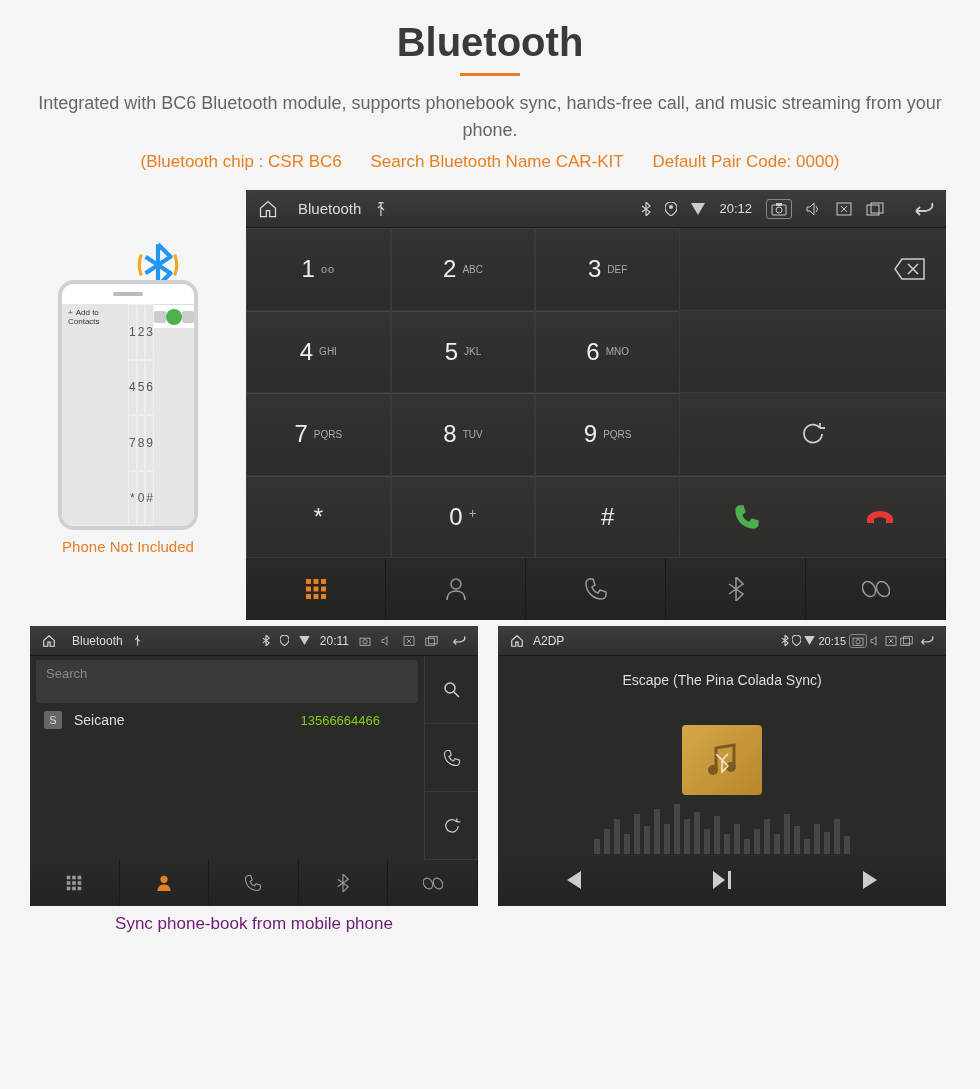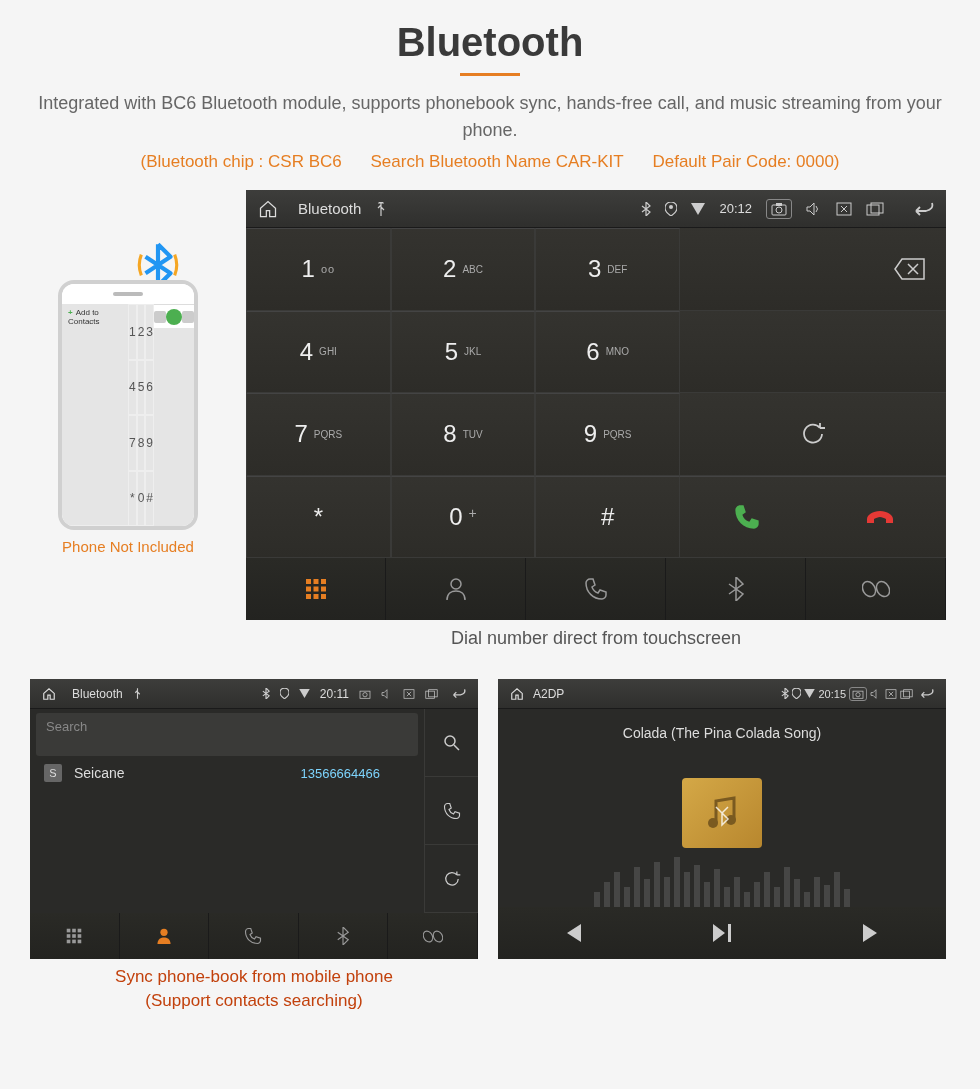--- a/index.html
+++ b/index.html
@@ -192,21 +192,21 @@
 .small-screen {
   width: 448px;
   height: 280px;
   background: #2a2a28;
   display: flex;
   flex-direction: column;
 }
 .small-caption {
   text-align: center;
   font-size: 17px;
-  color: #c2410c;
+  color: #701a75;
   line-height: 1.4;
   margin-top: 6px;
 }
 .pb-body { flex:1; display:flex;}
 .pb-left { flex:1; display:flex; flex-direction:column;}
 .pb-search {
   height: 43px;
   background: #3a3a38;
   margin: 4px 6px 0;
   border-radius: 3px;
@@ -225,21 +225,21 @@
 .pb-badge {
   width: 18px; height: 18px;
   background: #666;
   color: #ddd;
   font-size: 11px;
   display: flex;
   align-items: center;
   justify-content: center;
   border-radius: 2px;
 }
-.pb-num { margin-left: auto; margin-right: 30px; color:#7dd3fc; font-size:13px;}
+.pb-num { margin-left: auto; margin-right: 30px; color:#84cc16; font-size:13px;}
 .pb-side {
   width: 54px;
   display: grid;
   grid-template-rows: repeat(3, 1fr);
 }
 .pb-side > div { display:flex; align-items:center; justify-content:center; border-left:1px solid #3a3a38; border-bottom:1px solid #3a3a38;}
 .music-body { flex:1; display:flex; flex-direction:column; align-items:center; justify-content:center; position:relative;}
 .music-title { color:#ddd; font-size:14px; position:absolute; top:16px;}
 .music-art {
   width: 80px; height:70px;
@@ -481,21 +481,20 @@
             </svg>
         </div>
         <div class="nav-item">
           <svg width="28" height="18" viewBox="0 0 28 18">
               <ellipse cx="7" cy="9" rx="6" ry="8" fill="none" stroke="#999" stroke-width="1.5" transform="rotate(-30 7 9)"></ellipse>
               <ellipse cx="21" cy="9" rx="6" ry="8" fill="none" stroke="#999" stroke-width="1.5" transform="rotate(-30 21 9)"></ellipse>
             </svg>
         </div>
       </div>
     </div>
-    <div class="screen-caption">Dial number direct from touchscreen</div>
   </div>
 </div>
 
 <div class="row2">
   <div>
     <div class="small-screen">
       <div class="status-bar" style="height:30px; font-size:11px; gap:10px">
         <span class="sb-icon">
             <svg width="14" height="14" viewBox="0 0 24 24">
               <path d="M3 11 L12 3 L21 11 L21 21 L14 21 L14 14 L10 14 L10 21 L3 21 Z" fill="none" stroke="#ddd" stroke-width="2"></path>
@@ -614,21 +613,20 @@
         <div class="nav-item">
             <svg width="20" height="13" viewBox="0 0 28 18">
               <ellipse cx="7" cy="9" rx="6" ry="8" fill="none" stroke="#999" stroke-width="1.5" transform="rotate(-30 7 9)"></ellipse>
               <ellipse cx="21" cy="9" rx="6" ry="8" fill="none" stroke="#999" stroke-width="1.5" transform="rotate(-30 21 9)"></ellipse>
             </svg>
           </div>
       </div>
     </div>
     <div class="small-caption">
       <div>Sync phone-book from mobile phone</div>
-      <div>(Support contacts searching)</div>
     </div>
   </div>
 
   <div>
     <div class="small-screen">
       <div class="status-bar" style="height:30px; font-size:11px; gap:3px">
         <span class="sb-icon">
             <svg width="14" height="14" viewBox="0 0 24 24">
               <path d="M3 11 L12 3 L21 11 L21 21 L14 21 L14 14 L10 14 L10 21 L3 21 Z" fill="none" stroke="#ddd" stroke-width="2"></path>
             </svg>
@@ -674,21 +672,21 @@
               <rect x="5" y="1" width="12" height="10" fill="none" stroke="#ccc"></rect>
             </svg>
           </span>
         <span class="sb-icon">
             <svg width="18" height="11" viewBox="0 0 26 16">
               <path d="M24 2 Q26 8 18 10 L8 10 M8 10 L12 6 M8 10 L12 14" fill="none" stroke="#ccc" stroke-width="2"></path>
             </svg>
           </span>
       </div>
       <div class="music-body">
-        <div class="music-title">Colada (The Pina Colada Song)</div>
+        <div class="music-title">Escape (The Pina Colada Sync)</div>
         <div class="music-art">
           <svg width="40" height="40" viewBox="0 0 40 40">
               <path d="M14 30 L14 8 L32 5 L32 27" stroke="#7a5a20" stroke-width="3" fill="none"></path>
               <circle cx="11" cy="30" r="5" fill="#7a5a20"></circle>
               <circle cx="29" cy="27" r="5" fill="#7a5a20"></circle>
               <path d="M20 20 L20 32 L26 26 L14 14 M20 20 L26 14" stroke="#fff" stroke-width="1.5" fill="none" opacity="0.8"></path>
             </svg>
         </div>
         <div class="music-eq">
           <span style="height:15px"></span>

